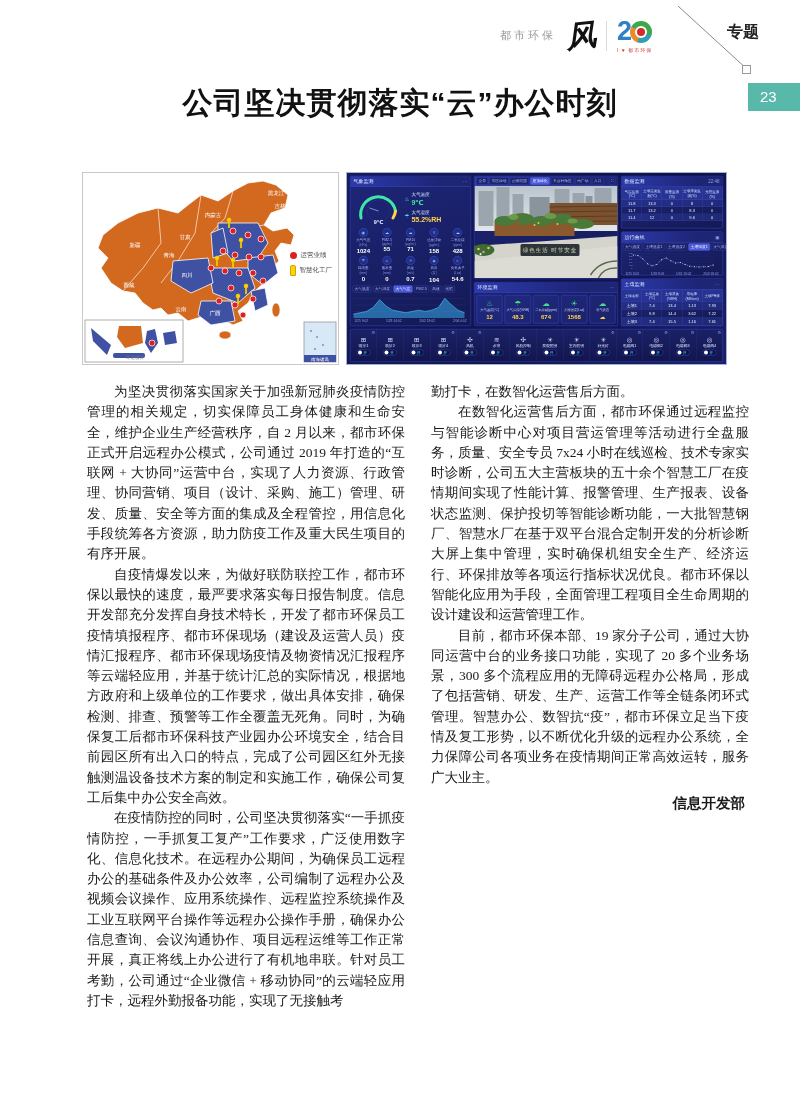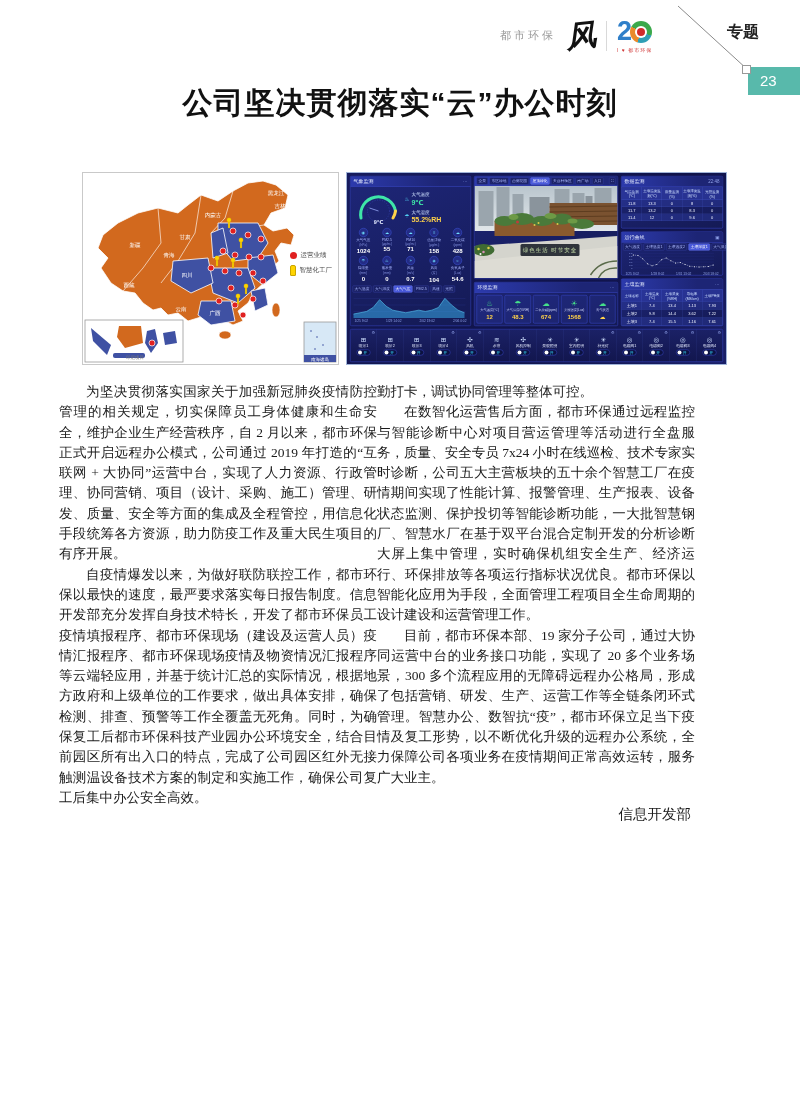--- a/index.html
+++ b/index.html
@@ -16,21 +16,21 @@
   .logo20-row{display:flex;align-items:center;}
   .logo20-digit{font-size:27px;font-weight:900;color:#2f7fc9;line-height:1;}
   .logo20-ring{width:22px;height:22px;border-radius:50%;margin-left:-2px;
       background:conic-gradient(#3ba94b 0 110deg,#2f9fb5 110deg 200deg,#e98a2b 200deg 300deg,#3ba94b 300deg 360deg);
       display:flex;align-items:center;justify-content:center;}
   .logo20-ring .inner{width:12px;height:12px;border-radius:50%;background:#fff;display:flex;align-items:center;justify-content:center;}
   .logo20-ring .dot{width:8px;height:8px;border-radius:50%;background:#d12b2b;}
   .logo20-caption{font-size:5px;color:#d13a3a;margin-top:2px;letter-spacing:1px;}
   .section-tag{position:absolute;top:22px;left:727px;font-size:16px;font-weight:bold;color:#222;}
   .diag-svg{position:absolute;top:0;left:650px;}
-  .pageno-box{position:absolute;top:67px;right:0;width:52px;height:28px;background:#58b9ab;
+  .pageno-box{position:absolute;top:83px;right:0;width:52px;height:28px;background:#58b9ab;
               color:#fff;font-size:15px;line-height:28px;padding-left:12px;box-sizing:border-box;}
   .pageno-square{position:absolute;top:65px;right:49px;width:7px;height:7px;background:#fff;border:1px solid #999;}
 
   
   .title-block{position:absolute;top:84px;left:0;width:100%;text-align:center;color:#111;}
   .title-line{font-size:30px;font-weight:900;line-height:37px;letter-spacing:1px;}
 
   
   .figures{position:absolute;top:172px;left:82px;display:flex;gap:7px;}
   .map-fig{width:257px;height:193px;position:relative;border:1px solid #c9c9c9;background:#fff;box-sizing:border-box;}
@@ -109,27 +109,27 @@
   .ctrl:last-child{border-right:none;}
   .ctrl-gear{position:absolute;top:2px;right:3px;color:#8fa0e8;font-size:8px;}
   .ctrl-icon{color:#cfe0ff;font-size:13px;line-height:1;}
   .ctrl-label{color:#e6ecff;font-size:7.5px;white-space:nowrap;}
   .toggle{width:28px;height:12px;border-radius:6px;background:#0c1140;border:1px solid #3a49c8;
           display:flex;align-items:center;padding:0 2px;gap:3px;box-sizing:border-box;}
   .knob{width:8px;height:8px;border-radius:50%;background:#fff;}
   .tstate{font-size:7.5px;color:#35e0ff;line-height:1;}
 
   
-  .article{position:absolute;top:382px;left:59px;width:662px;display:flex;}
+  .article{position:absolute;top:382px;left:87px;width:662px;display:flex;gap:26px;}
   .col{width:318px;font-family:"Liberation Serif","DejaVu Serif",serif;
        font-size:13.5px;line-height:20.3px;color:#1a1a1a;text-align:justify;}
   .col p{margin:0;text-indent:2em;}
   .col p.cont{text-indent:0;}
-  .byline{margin-top:16px;text-align:right;font-family:"Liberation Sans","DejaVu Sans",sans-serif;
-          font-weight:normal;font-size:14.5px;padding-right:4px;}
+  .byline{margin-top:5px;text-align:right;font-family:"Liberation Sans","DejaVu Sans",sans-serif;
+          font-weight:bold;font-size:14.5px;padding-right:4px;}
 </style>
 </head>
 <body>
 
 <div class="page">
 
   <div class="masthead">
     <span class="brand">都市环保</span>
     <span class="calligraphy">风</span>
     <span class="mast-divider"></span>
@@ -771,22 +771,23 @@
             </div>
           </div>
       </div>
     </div>
   </div>
 
   <div class="article">
     <div class="col" id="col-left">
         <p>为坚决贯彻落实国家关于加强新冠肺炎疫情防控管理的相关规定，切实保障员工身体健康和生命安全，维护企业生产经营秩序，自 2 月以来，都市环保正式开启远程办公模式，公司通过 2019 年打造的“互联网 + 大协同”运营中台，实现了人力资源、行政管理、协同营销、项目（设计、采购、施工）管理、研发、质量、安全等方面的集成及全程管控，用信息化手段统筹各方资源，助力防疫工作及重大民生项目的有序开展。</p>
         <p>自疫情爆发以来，为做好联防联控工作，都市环保以最快的速度，最严要求落实每日报告制度。信息开发部充分发挥自身技术特长，开发了都市环保员工疫情填报程序、都市环保现场（建设及运营人员）疫情汇报程序、都市环保现场疫情及物资情况汇报程序等云端轻应用，并基于统计汇总的实际情况，根据地方政府和上级单位的工作要求，做出具体安排，确保检测、排查、预警等工作全覆盖无死角。同时，为确保复工后都市环保科技产业园办公环境安全，结合目前园区所有出入口的特点，完成了公司园区红外无接触测温设备技术方案的制定和实施工作，确保公司复工后集中办公安全高效。</p>
+        <p>在疫情防控的同时，公司坚决贯彻落实“一手抓疫情防控，一手抓复工复产”工作要求，广泛使用数字化、信息化技术。在远程办公期间，为确保员工远程办公的基础条件及办公效率，公司编制了远程办公及视频会议操作、应用系统操作、远程监控系统操作及工业互联网平台操作等远程办公操作手册，确保办公信息查询、会议沟通协作、项目远程运维等工作正常开展，真正将线上办公进行了有机地串联。针对员工考勤，公司通过“企业微信 + 移动协同”的云端轻应用打卡，远程外勤报备功能，实现了无接触考</p>
       </div>
     <div class="col" id="col-right">
-    <p class="cont">勤打卡，调试协同管理等整体可控。</p>
+    <p class="cont">勤打卡，在数智化运营售后方面。</p>
         <p>在数智化运营售后方面，都市环保通过远程监控与智能诊断中心对项目营运管理等活动进行全盘服务，质量、安全专员 7x24 小时在线巡检、技术专家实时诊断，公司五大主营板块的五十余个智慧工厂在疫情期间实现了性能计算、报警管理、生产报表、设备状态监测、保护投切等智能诊断功能，一大批智慧钢厂、智慧水厂在基于双平台混合定制开发的分析诊断大屏上集中管理，实时确保机组安全生产、经济运行、环保排放等各项运行指标状况优良。都市环保以智能化应用为手段，全面管理工程项目全生命周期的设计建设和运营管理工作。</p>
         <p>目前，都市环保本部、19 家分子公司，通过大协同运营中台的业务接口功能，实现了 20 多个业务场景，300 多个流程应用的无障碍远程办公格局，形成了包括营销、研发、生产、运营工作等全链条闭环式管理。智慧办公、数智抗“疫”，都市环保立足当下疫情及复工形势，以不断优化升级的远程办公系统，全力保障公司各项业务在疫情期间正常高效运转，服务广大业主。</p>
         <div class="byline">信息开发部</div>
       </div>
   </div>
 
 </div>
 
 </body></html>

